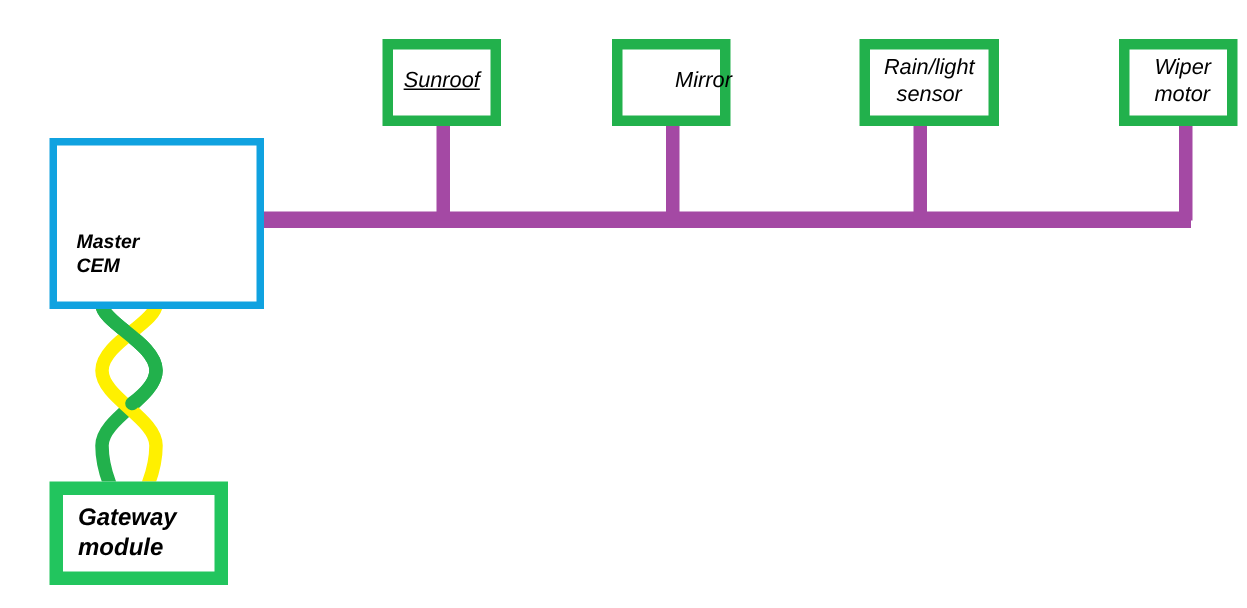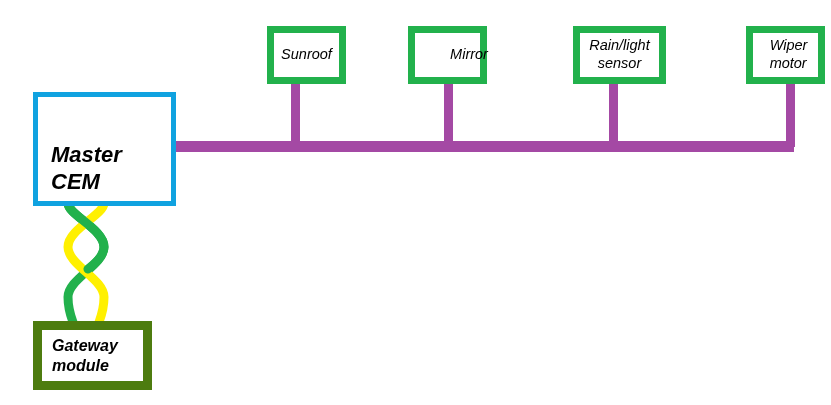--- a/index.html
+++ b/index.html
@@ -36,50 +36,50 @@
   }
   
   #node-master-cem {
     left: 33px;
     top: 92px;
     width: 143px;
     height: 114px;
     border: 5px solid #10a2e0;
   }
   #node-master-cem .node-label {
-    font-size: 22px;
+    font-size: 13px;
     padding-left: 13px;
     margin-top: 40px;
   }
   
   #node-gateway-module {
     left: 33px;
     top: 321px;
     width: 119px;
     height: 69px;
-    border: 9px solid #4d7c0f;
+    border: 9px solid #22c55e;
     z-index: 4;
   }
   #node-gateway-module .node-label {
     font-size: 16px;
     padding-left: 10px;
   }
   
   .node-green {
     border: 7px solid #22b14c;
     height: 58px;
     top: 26px;
     justify-content: center;
   }
   .node-green .node-label {
     font-size: 14.5px;
     font-weight: normal;
     text-align: center;
   }
-  #node-sunroof { left: 267px; width: 79px; }
+  #node-sunroof { left: 255px; width: 79px; text-decoration: underline; }
   #node-mirror  { left: 408px; width: 79px; padding-left: 43px; }
   #node-rain-light-sensor { left: 573px; width: 93px; }
   #node-wiper-motor { left: 746px; width: 79px; }
   #node-rain-light-sensor .node-label,
   #node-wiper-motor .node-label { text-align: center; }
   #node-wiper-motor .node-label { text-align: left; padding-left: 6px; }
 
   
   .bus-seg {
     position: absolute;

